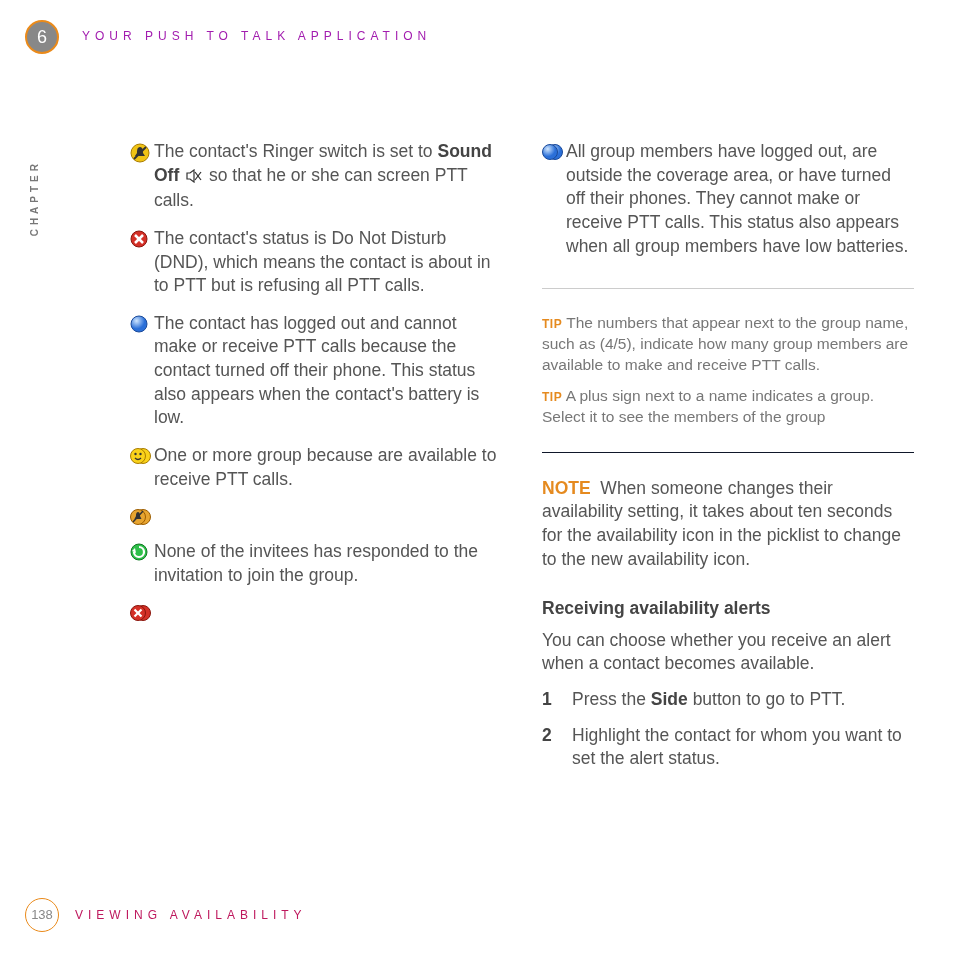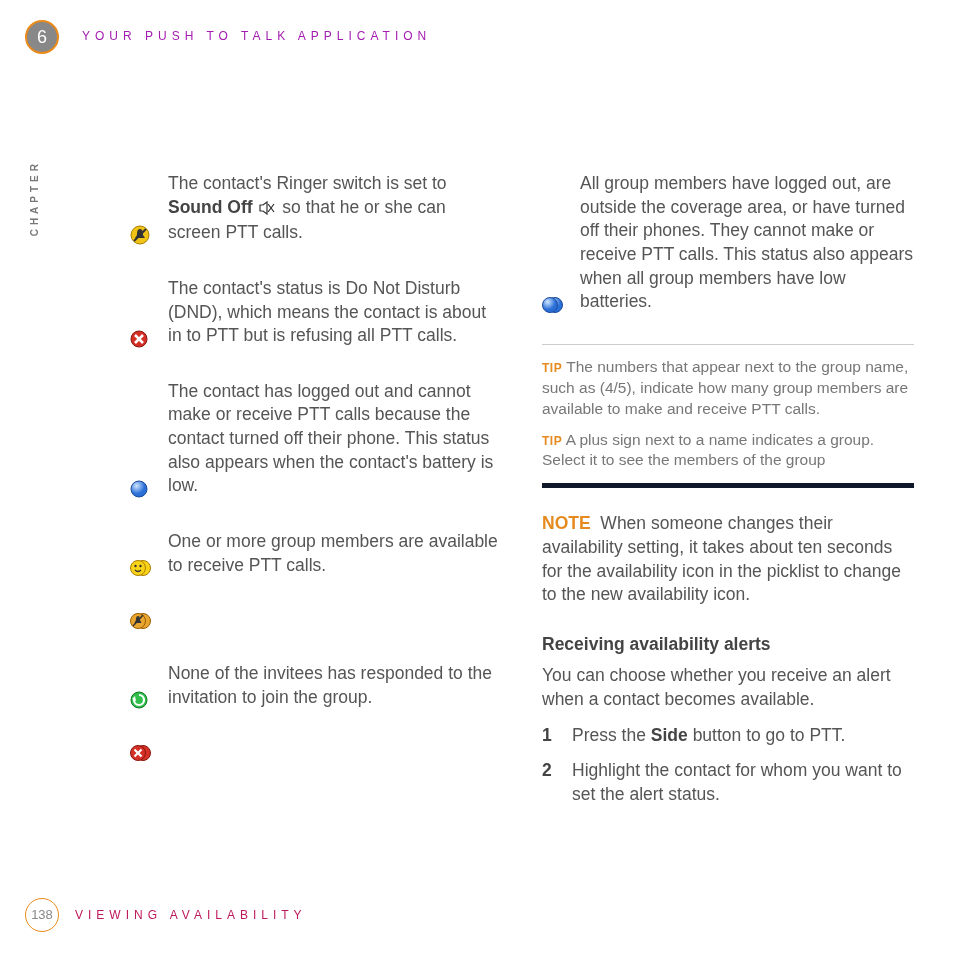--- a/index.html
+++ b/index.html
@@ -44,32 +44,30 @@
   }
   .cols {
     position: absolute;
     top: 140px; left: 130px; right: 40px;
     display: flex;
     gap: 40px;
   }
   .col { flex: 1; }
   .item {
     display: flex;
-    align-items: flex-end;
-    gap: 14px;
+    align-items: flex-start;
     margin-bottom: 14px;
-    margin-top: 32px;
   }
   .icon-slot { flex: 0 0 24px; padding-top: 3px; }
   .icon-slot svg { display: block; }
   .strong { font-weight: bold; color:#444 }
   .tipbox {
     border-top: 1px solid #ccc;
-    border-bottom: 5px solid #0f172a;
-    padding: 12px 0;
+    border-bottom: 1px solid #0f172a;
+    padding: 24px 0;
     margin-top: 30px;
     font-size: 15.5px;
     line-height: 1.35;
     color: #777;
   }
   .tip-label { color: #e58a1f; font-weight: bold; font-size: 12px; letter-spacing: 0.5px;}
   .tip-p { margin-bottom: 10px; }
   .tip-p:last-child { margin-bottom: 0; }
   .note-label { color: #e58a1f; font-weight: bold;}
   .note-block { margin-top: 24px; }
@@ -151,21 +149,21 @@
     <div class="item">
       <div class="icon-slot">
         <svg width="22" height="18">
             <circle cx="13" cy="9" r="7.5" fill="#f9d21a" stroke="#aa7d00"></circle>
             <circle cx="8" cy="9" r="7.5" fill="#f9d21a" stroke="#aa7d00"></circle>
             <circle cx="5.5" cy="7" r="1.2" fill="#333"></circle>
             <circle cx="10.5" cy="7" r="1.2" fill="#333"></circle>
             <path d="M5 11 Q8 14 11 11" fill="none" stroke="#333" stroke-width="1.3"></path>
           </svg>
       </div>
-      <div>One or more group members are available to receive PTT calls.</div>
+      <div>One or more group because are available to receive PTT calls.</div>
     </div>
 
     <div class="item">
       <div class="icon-slot">
         <svg width="22" height="18">
             <circle cx="13" cy="9" r="7.5" fill="#e8a530" stroke="#9c5d00"></circle>
             <circle cx="8" cy="9" r="7.5" fill="#e8a530" stroke="#9c5d00"></circle>
             <path d="M8 4 C6 4 6 7 6 8 L4.5 11 L11.5 11 L10 8 C10 7 10 4 8 4 Z" fill="#333"></path>
             <line x1="3" y1="14" x2="13" y2="3" stroke="#333" stroke-width="1.5"></line>
           </svg>

